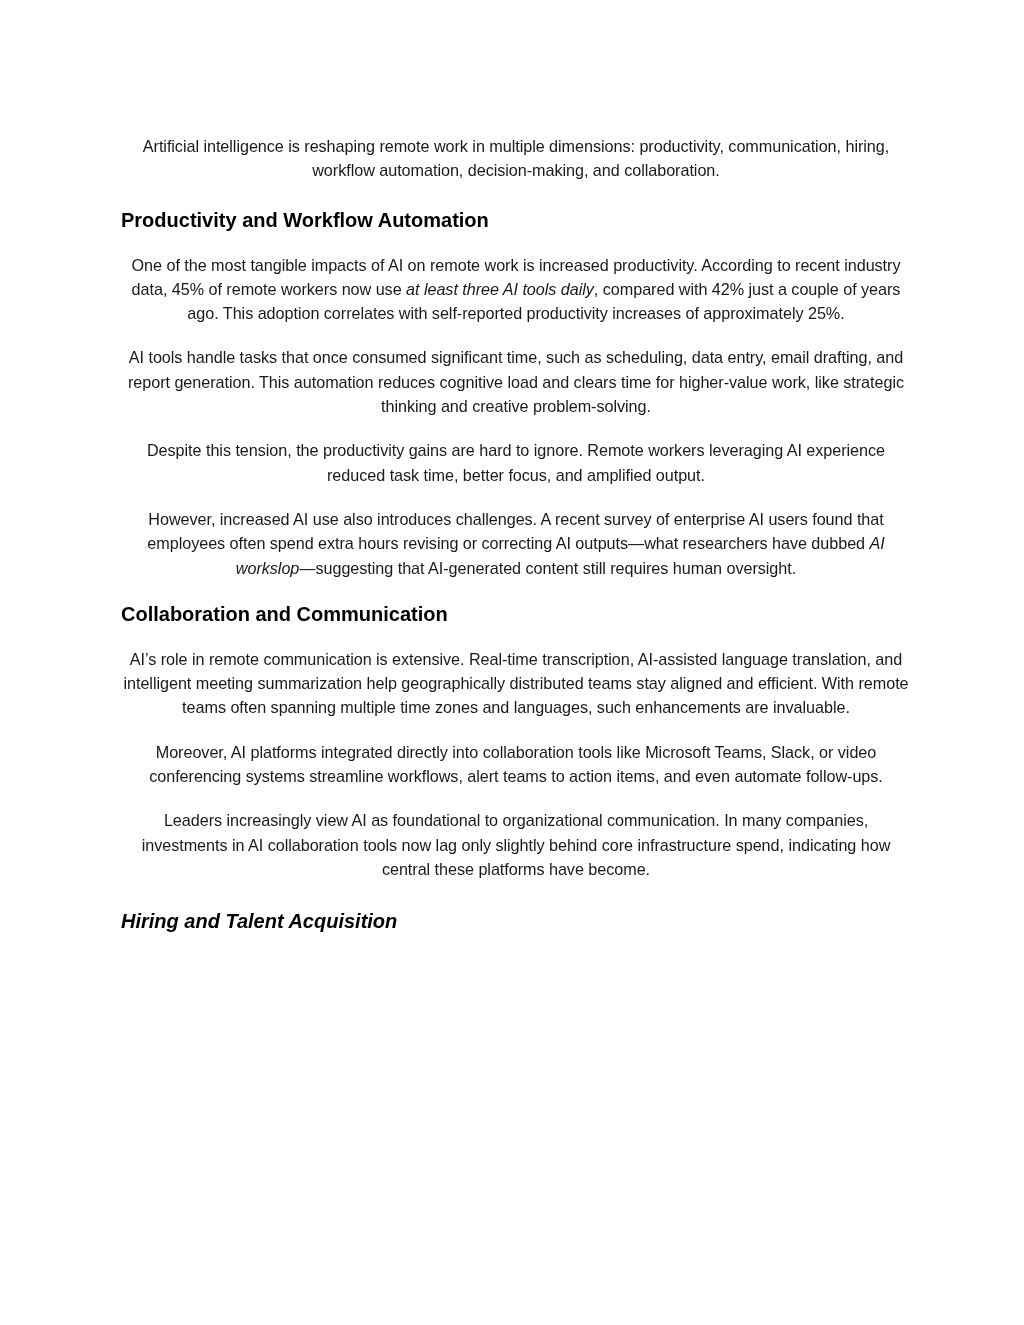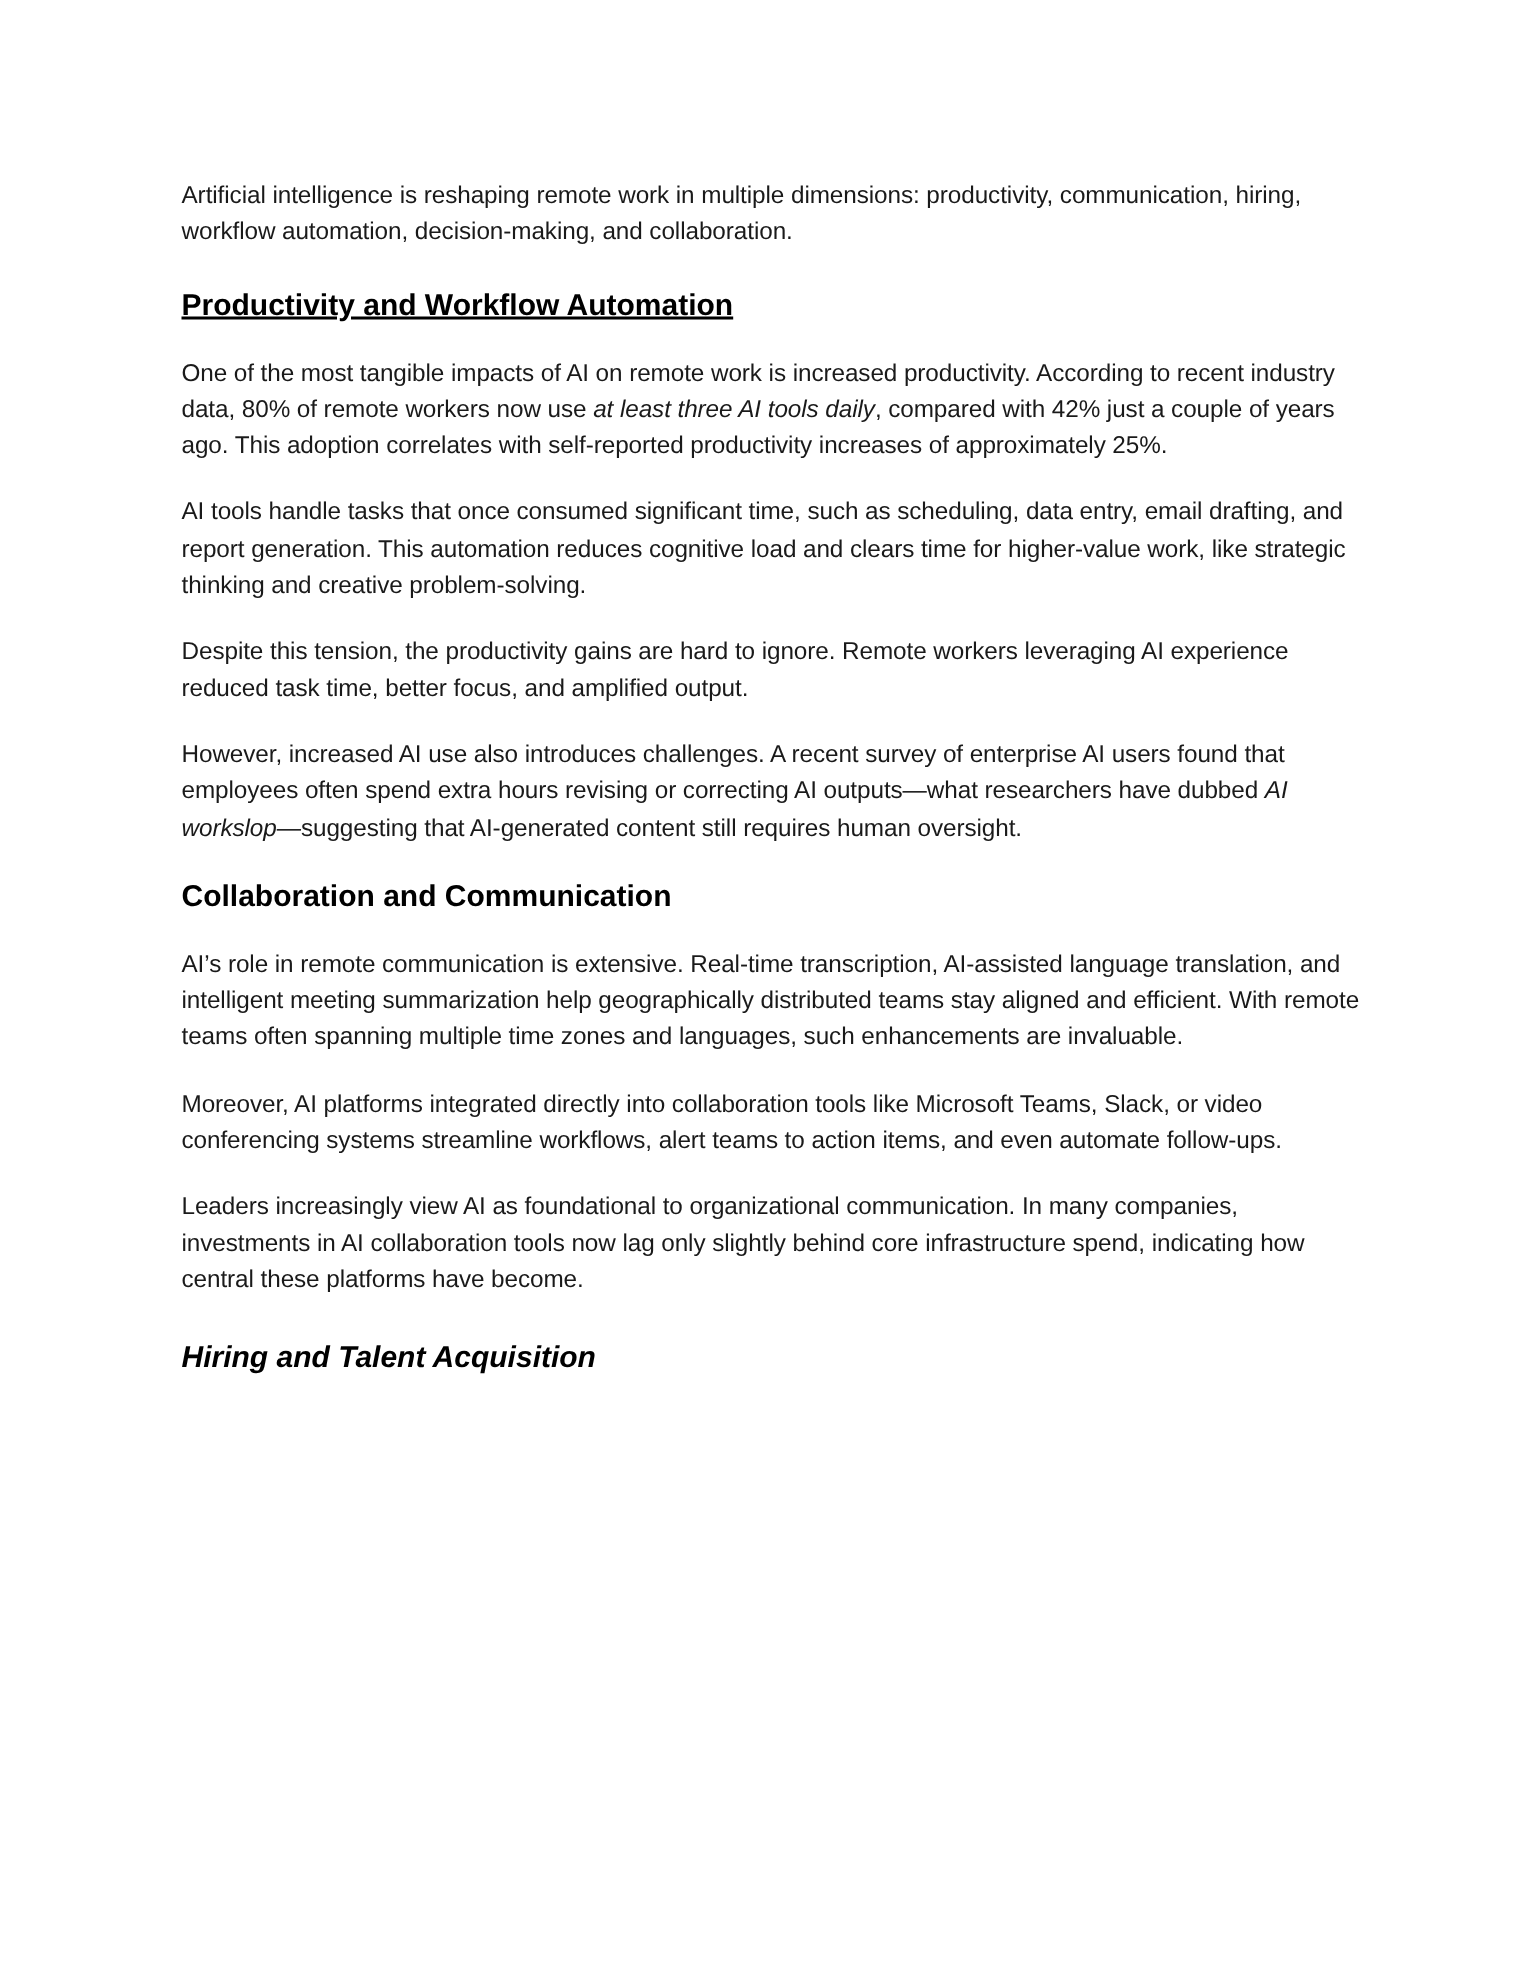--- a/index.html
+++ b/index.html
@@ -15,48 +15,49 @@
       font-family: "Liberation Sans", sans-serif;
       color: #1a1a1a;
     }
     .page {
       position: absolute;
       left: 121px;
       top: 118px;
       width: 790px;
     }
     p {
-      margin: 0 0 20px 0;
+      margin: 16px 0 20px 0;
       font-size: 16.2px;
       line-height: 24.3px;
       letter-spacing: -0.05px;
+      text-align: center;
     }
     h2 {
       margin: 0 0 19px 0;
       font-size: 20px;
       line-height: 28px;
       font-weight: bold;
       color: #000;
     }
     p.intro { margin-bottom: 23px; }
-    h2.h-prod { margin-top: 0; text-decoration: underline; }
+    h2.h-prod { margin-top: 0; }
     h2.h-collab { }
     h2.h-hiring { margin-top: 26px; font-style: italic; }
     em { }
   </style>
 </head>
 <body>
 
 <div class="page">
 
   <p class="intro">Artificial intelligence is reshaping remote work in multiple dimensions: productivity, communication, hiring, workflow automation, decision-making, and collaboration.</p>
 
   <section>
     <h2 class="h-prod">Productivity and Workflow Automation</h2>
-    <p><span>One of the most tangible impacts of AI on remote work is increased productivity. According to recent industry data, 80% of remote workers now use </span><em>at least three AI tools daily</em><span>, compared with 42% just a couple of years ago. This adoption correlates with self-reported productivity increases of approximately 25%.</span></p>
+    <p><span>One of the most tangible impacts of AI on remote work is increased productivity. According to recent industry data, 45% of remote workers now use </span><em>at least three AI tools daily</em><span>, compared with 42% just a couple of years ago. This adoption correlates with self-reported productivity increases of approximately 25%.</span></p>
     <p>AI tools handle tasks that once consumed significant time, such as scheduling, data entry, email drafting, and report generation. This automation reduces cognitive load and clears time for higher-value work, like strategic thinking and creative problem-solving.</p>
     <p>Despite this tension, the productivity gains are hard to ignore. Remote workers leveraging AI experience reduced task time, better focus, and amplified output.</p>
     <p><span>However, increased AI use also introduces challenges. A recent survey of enterprise AI users found that employees often spend extra hours revising or correcting AI outputs—what researchers have dubbed </span><em>AI workslop</em><span>—suggesting that AI-generated content still requires human oversight.</span></p>
   </section>
 
   <section>
     <h2 class="h-collab">Collaboration and Communication</h2>
     <p>AI’s role in remote communication is extensive. Real-time transcription, AI-assisted language translation, and intelligent meeting summarization help geographically distributed teams stay aligned and efficient. With remote teams often spanning multiple time zones and languages, such enhancements are invaluable.</p>
     <p>Moreover, AI platforms integrated directly into collaboration tools like Microsoft Teams, Slack, or video conferencing systems streamline workflows, alert teams to action items, and even automate follow-ups.</p>
     <p>Leaders increasingly view AI as foundational to organizational communication. In many companies, investments in AI collaboration tools now lag only slightly behind core infrastructure spend, indicating how central these platforms have become.</p>

